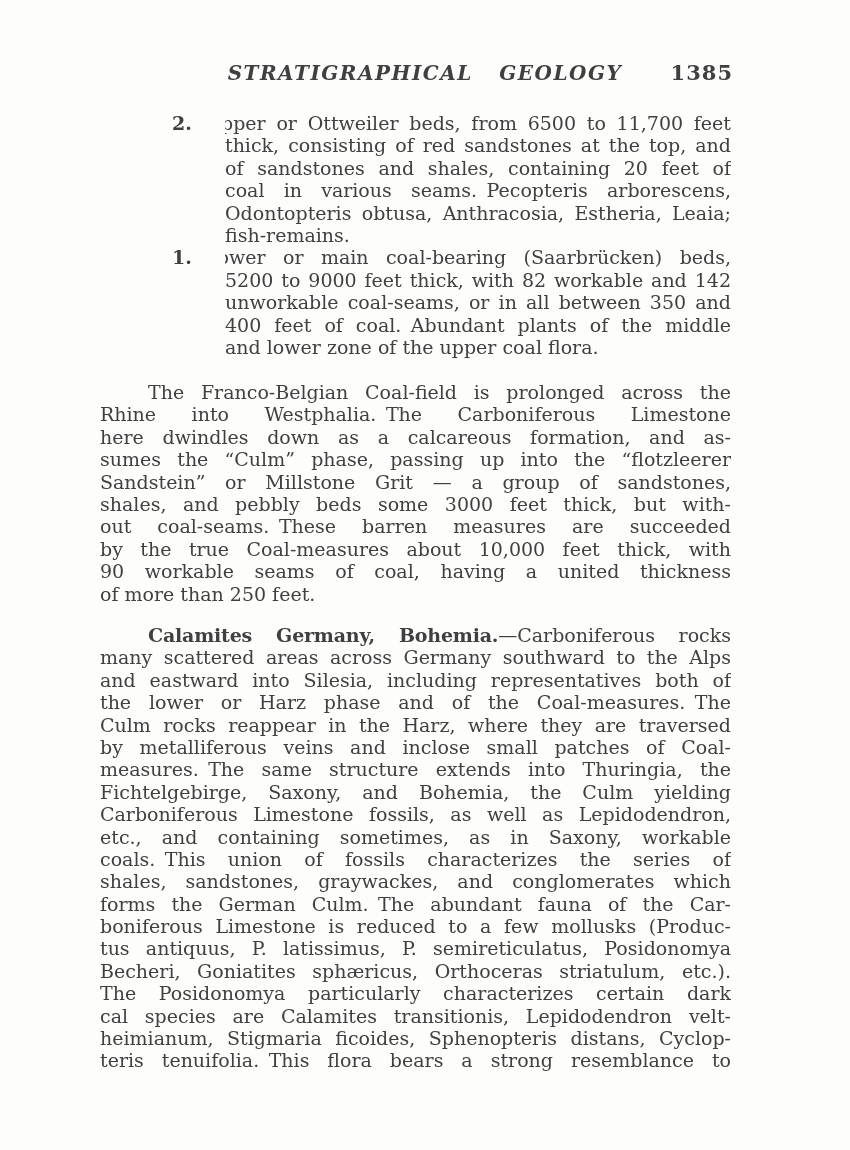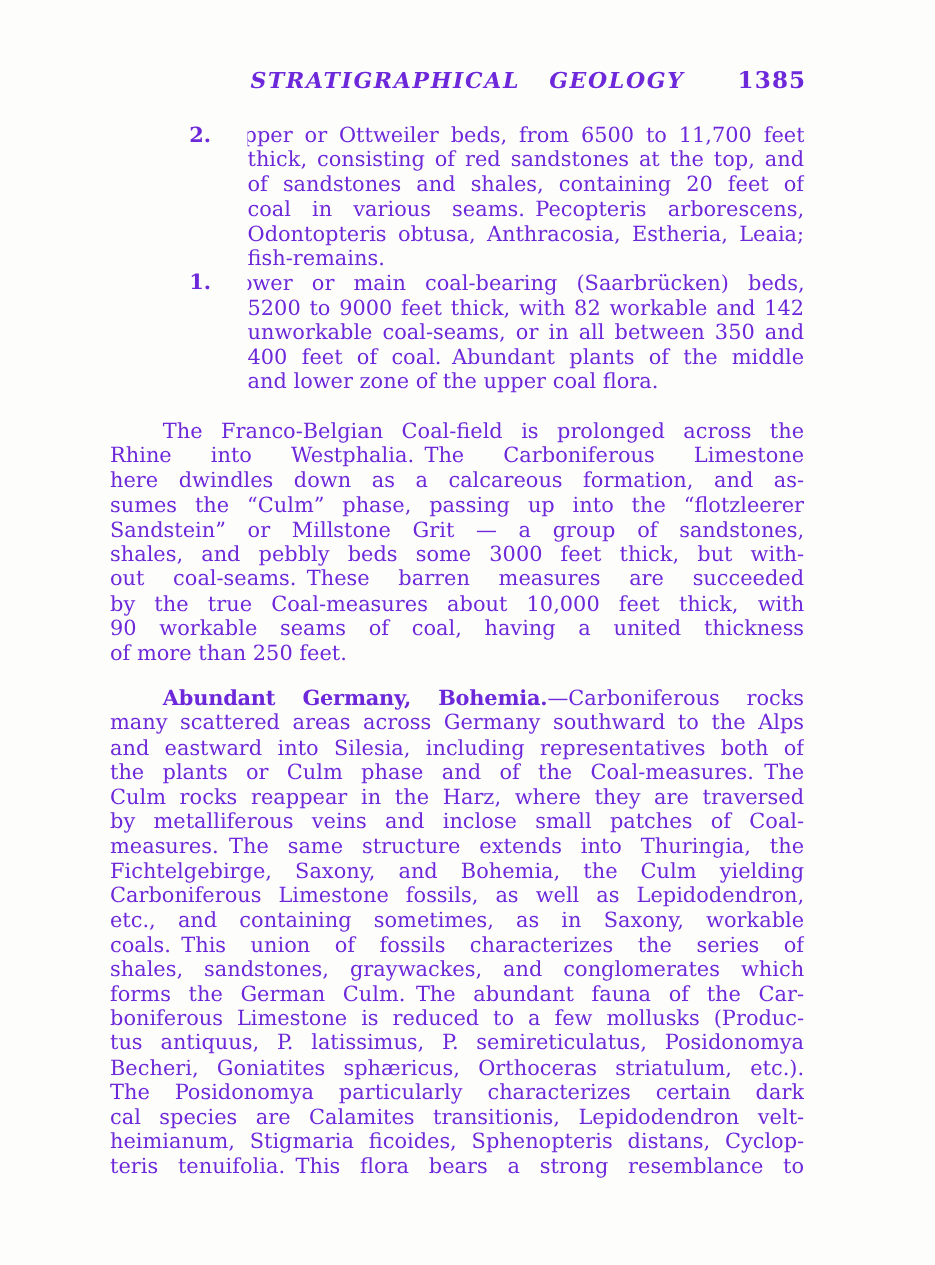--- a/index.html
+++ b/index.html
@@ -6,21 +6,21 @@
     margin: 0;
     padding: 0;
     background: #fdfdfc;
   }
   .page {
     position: relative;
     width: 850px;
     height: 1150px;
     background: #fdfdfc;
     font-family: "DejaVu Serif", "Liberation Serif", serif;
-    color: #6d28d9;
+    color: #404040;
     overflow: hidden;
   }
 
   
   .header {
     position: absolute;
     top: 58px;
     left: 0;
     width: 850px;
     height: 30px;
@@ -137,26 +137,26 @@
       <div class="tline">Sandstein” or Millstone Grit — a group of sandstones,</div>
       <div class="tline">shales, and pebbly beds some 3000 feet thick, but with-</div>
       <div class="tline">out coal-seams. These barren measures are succeeded</div>
       <div class="tline">by the true Coal-measures about 10,000 feet thick, with</div>
       <div class="tline">90 workable seams of coal, having a united thickness</div>
       <div class="tline tline-last">of more than 250 feet.</div>
     </div>
 
   <div class="block block-p2">
     <div class="tline lead-line">
-      <span class="para-lead">Abundant Germany, Bohemia.</span><span>—Carboniferous rocks occur in</span>
+      <span class="para-lead">Calamites Germany, Bohemia.</span><span>—Carboniferous rocks occur in</span>
     </div>
     <div>
         <div class="tline">many scattered areas across Germany southward to the Alps</div>
         <div class="tline">and eastward into Silesia, including representatives both of</div>
-        <div class="tline">the plants or Culm phase and of the Coal-measures. The</div>
+        <div class="tline">the lower or Harz phase and of the Coal-measures. The</div>
         <div class="tline">Culm rocks reappear in the Harz, where they are traversed</div>
         <div class="tline">by metalliferous veins and inclose small patches of Coal-</div>
         <div class="tline">measures. The same structure extends into Thuringia, the</div>
         <div class="tline">Fichtelgebirge, Saxony, and Bohemia, the Culm yielding</div>
         <div class="tline">Carboniferous Limestone fossils, as well as Lepidodendron,</div>
         <div class="tline">etc., and containing sometimes, as in Saxony, workable</div>
         <div class="tline">coals. This union of fossils characterizes the series of</div>
         <div class="tline">shales, sandstones, graywackes, and conglomerates which</div>
         <div class="tline">forms the German Culm. The abundant fauna of the Car-</div>
         <div class="tline">boniferous Limestone is reduced to a few mollusks (Produc-</div>

